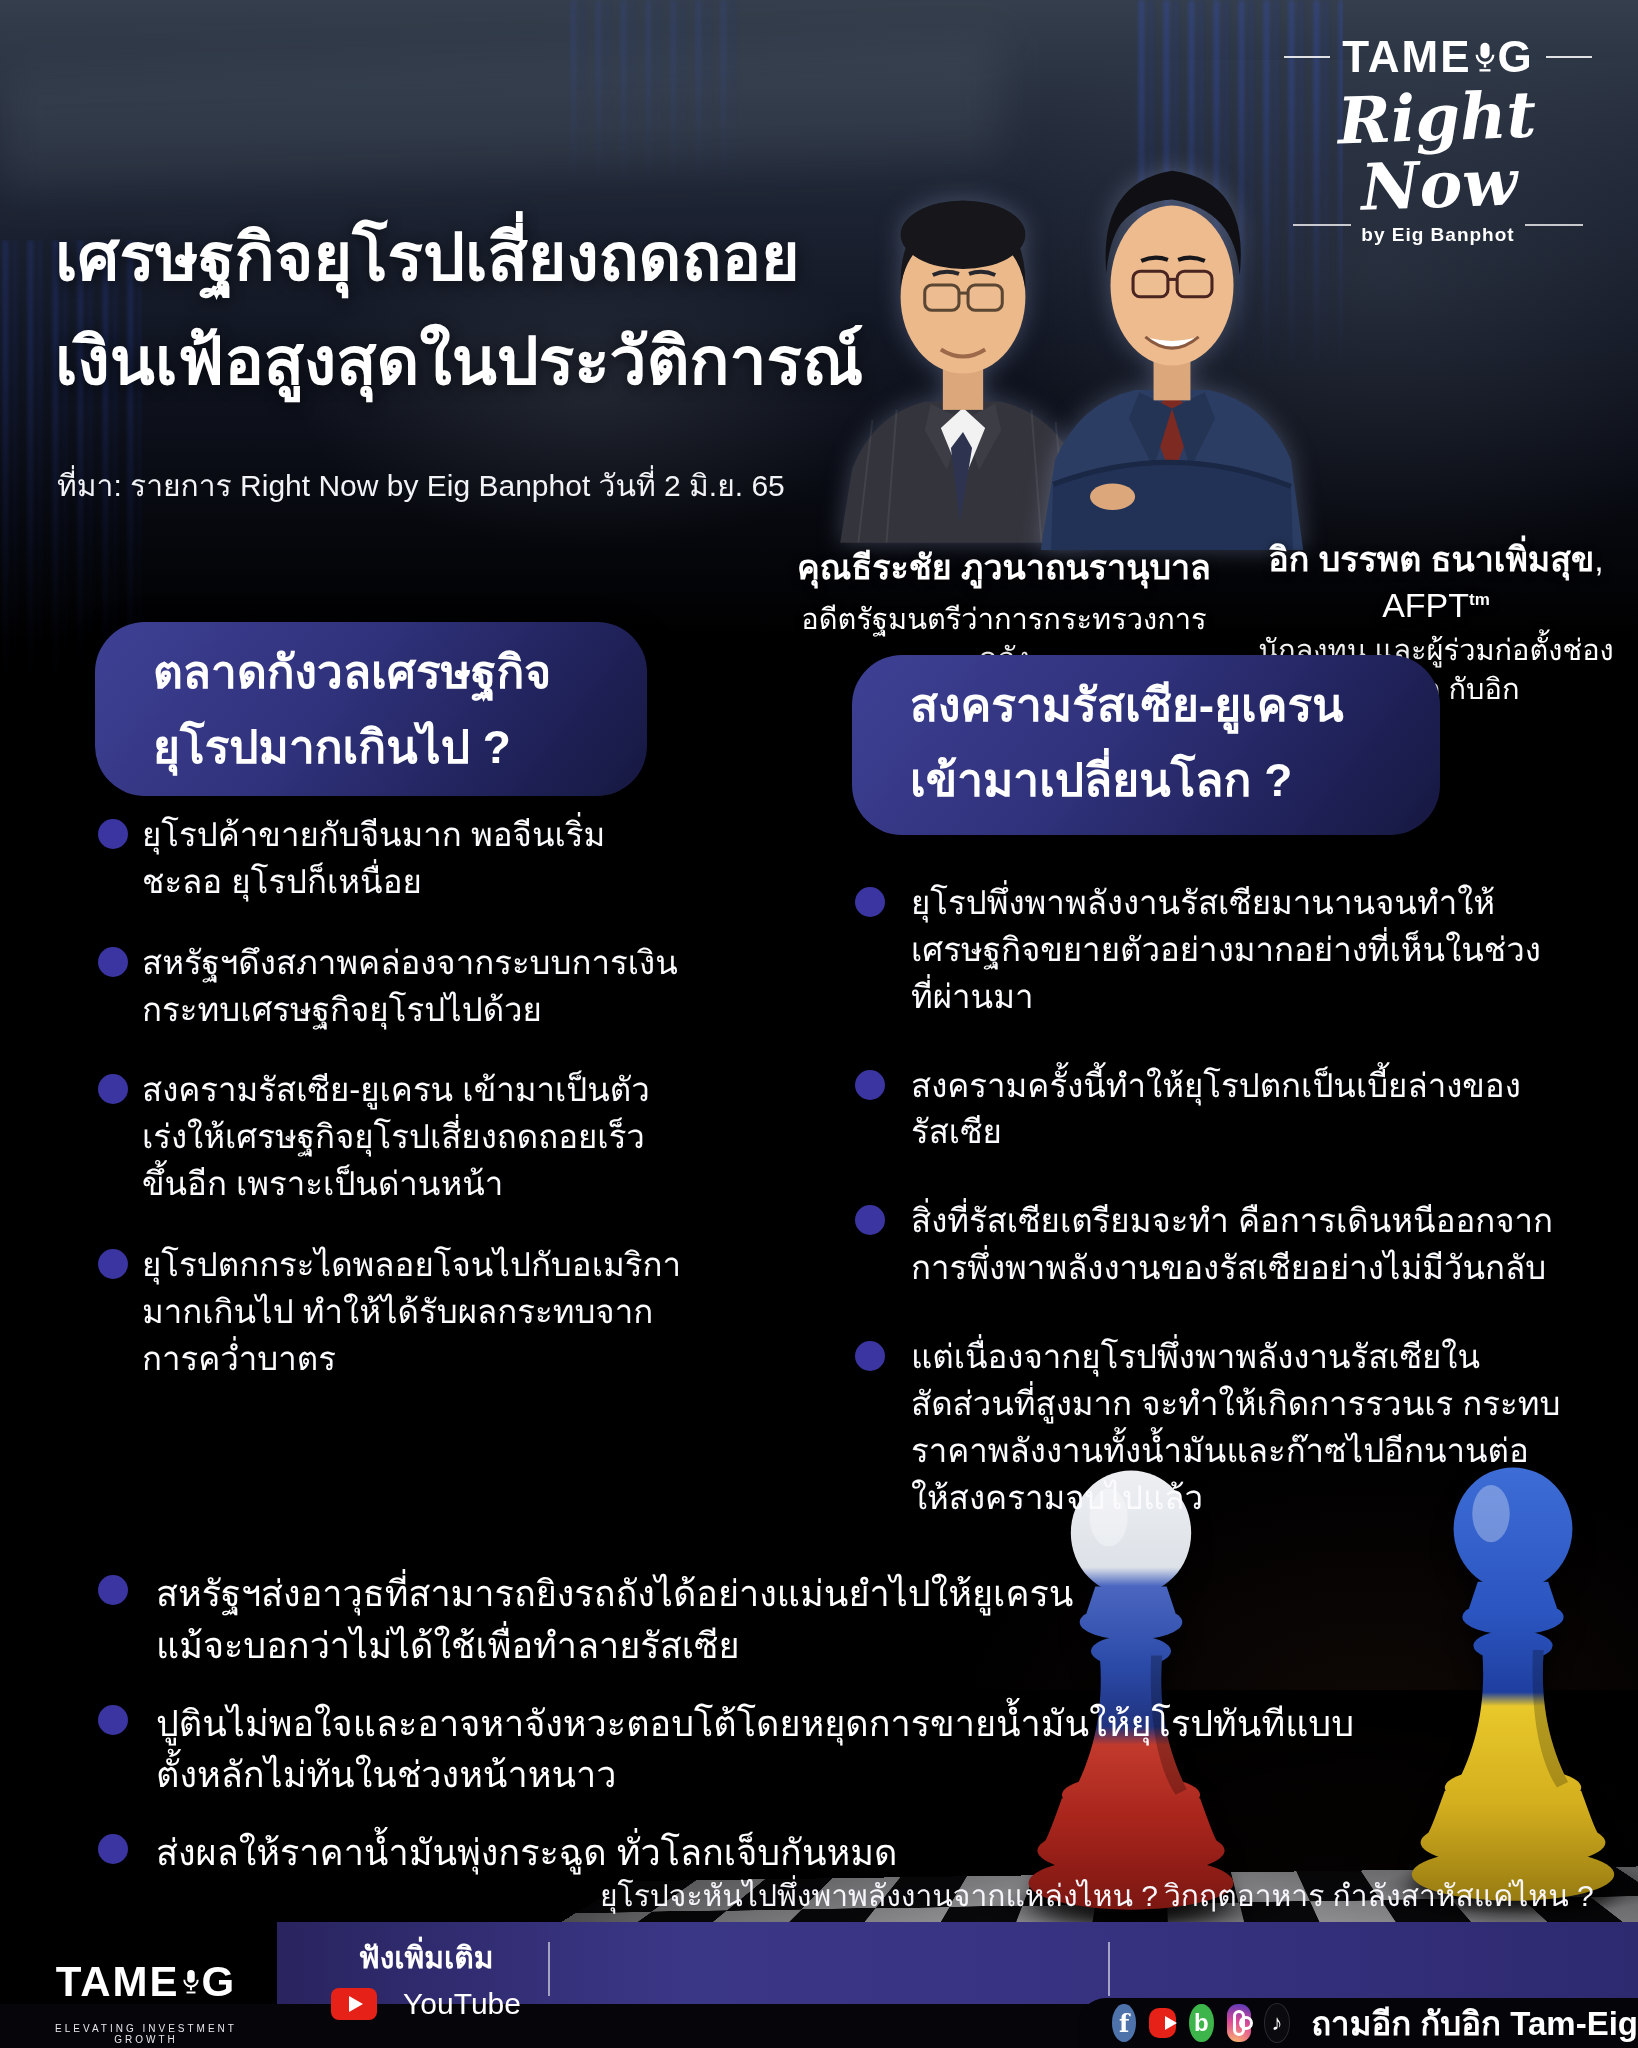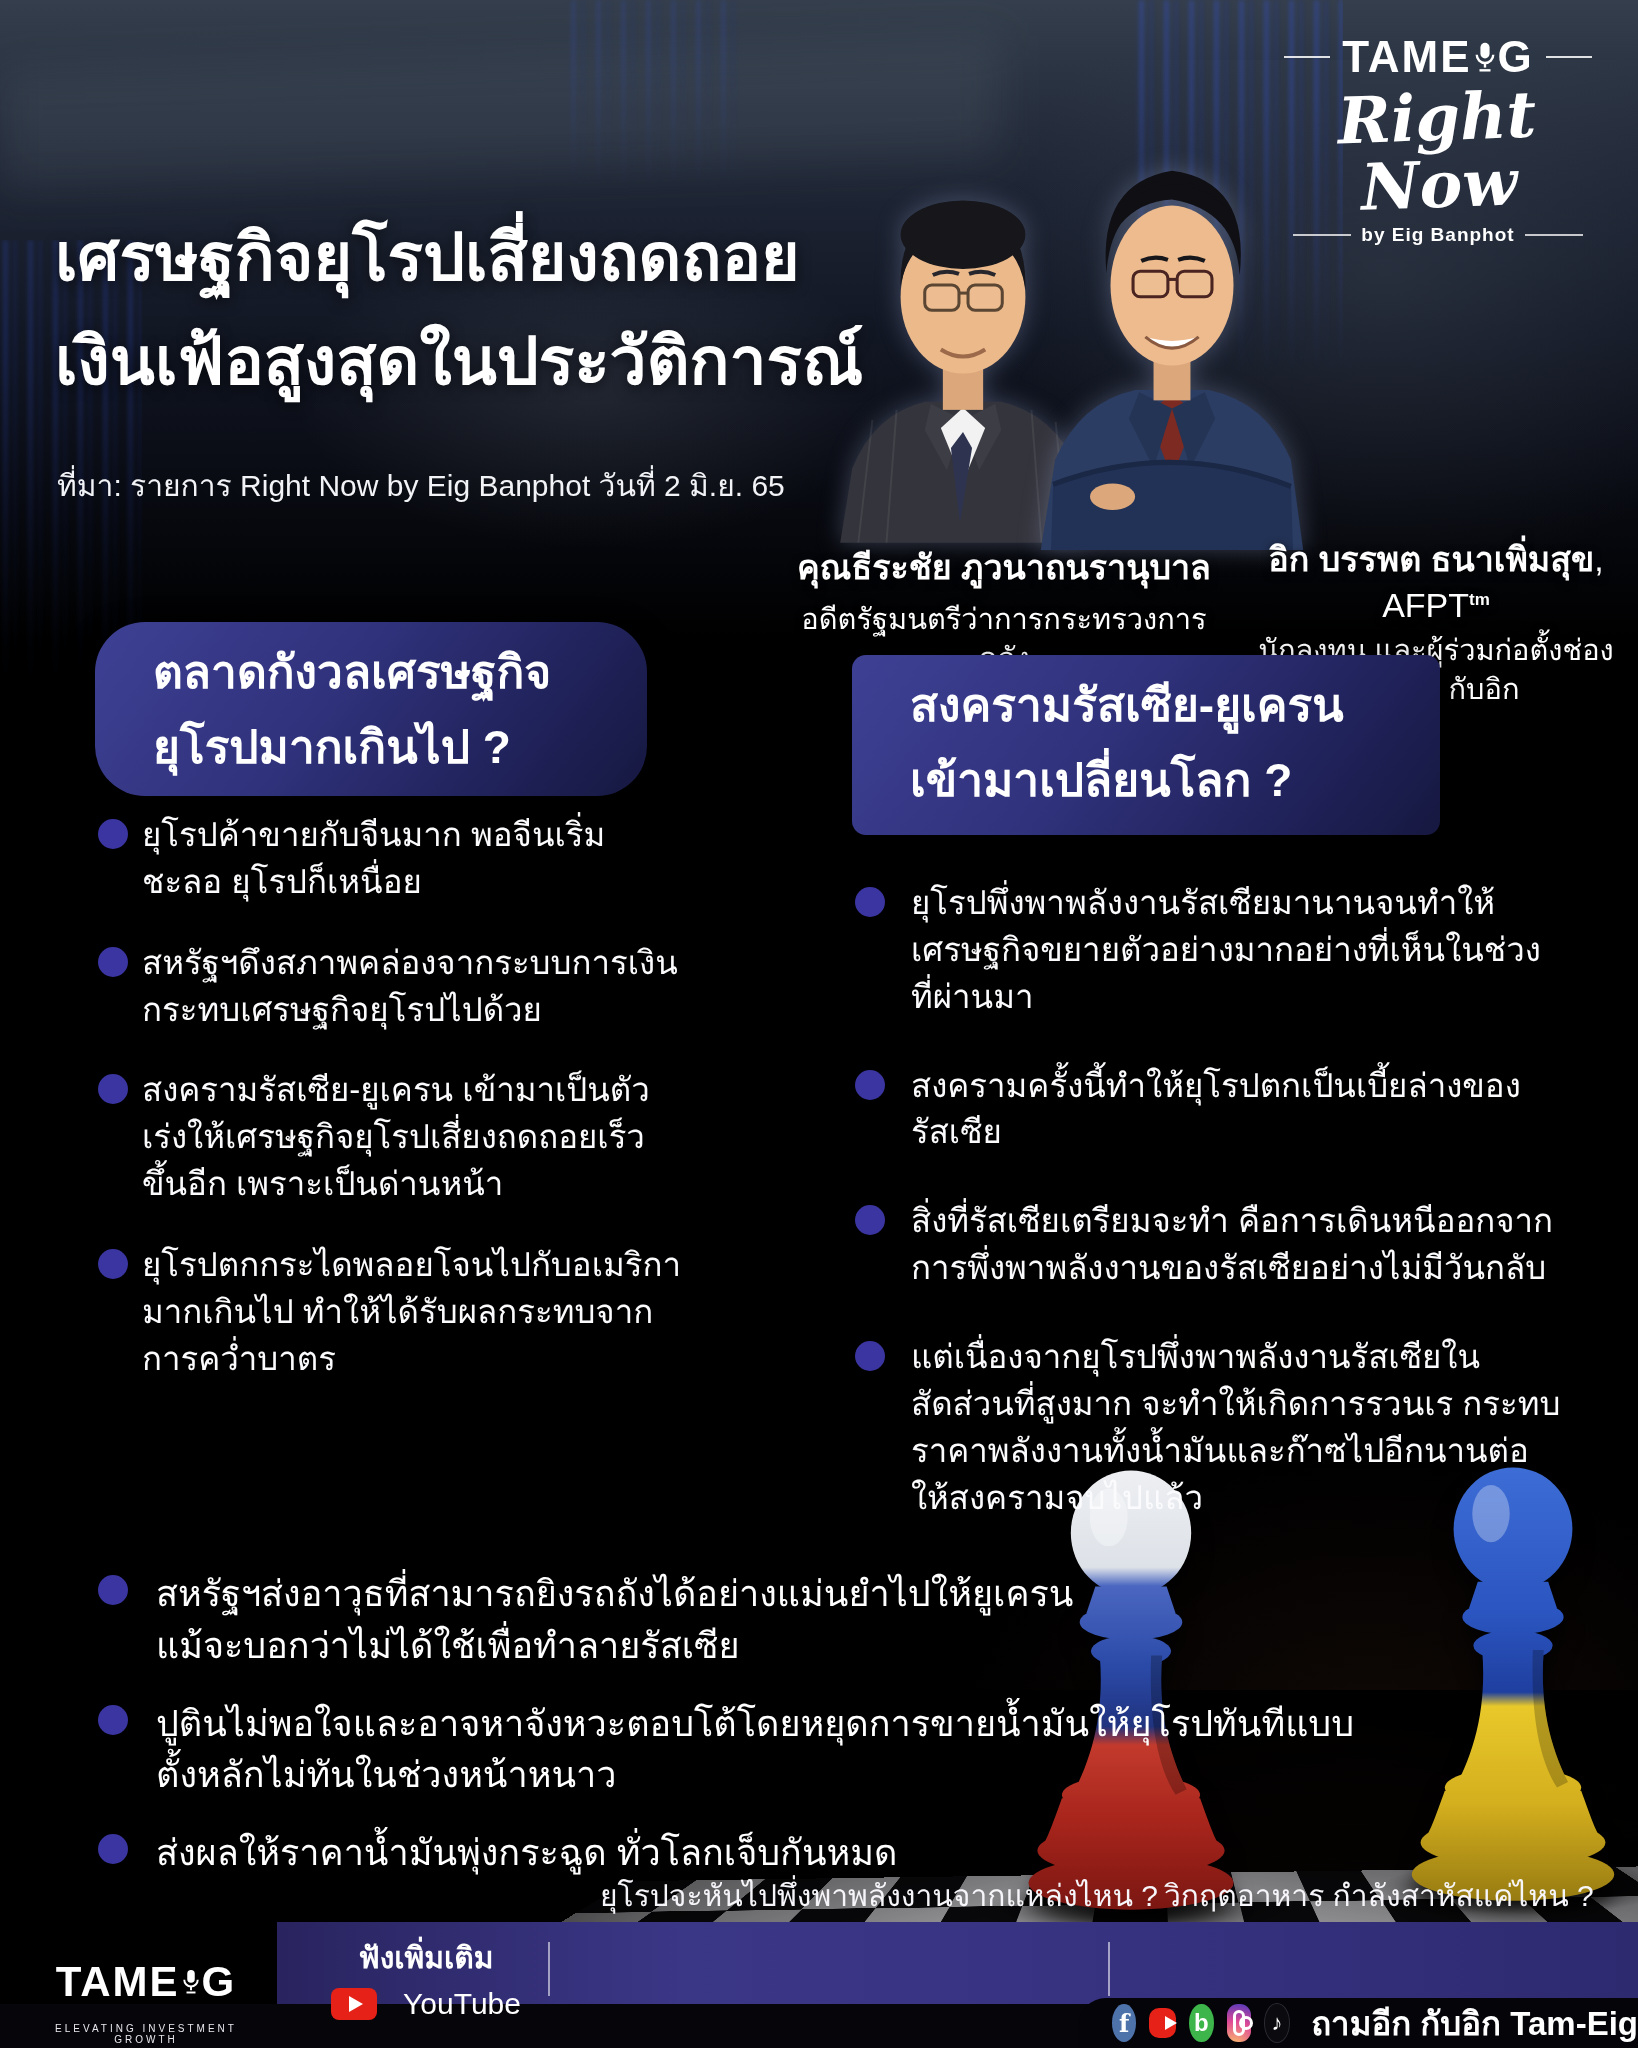--- a/index.html
+++ b/index.html
@@ -33,21 +33,21 @@
   .pawn{position:absolute;filter:drop-shadow(0 14px 10px rgba(0,0,0,0.75));}
   .pawn-shadow{position:absolute;background:radial-gradient(ellipse,rgba(0,0,0,0.8),transparent 70%);}
   
   .logo-block{position:absolute;right:26px;top:32px;width:348px;text-align:center;}
   .logo-row{display:flex;align-items:center;justify-content:center;gap:12px;}
   .logo-line{height:2px;background:rgba(255,255,255,0.85);flex:0 0 46px;}
   .wordmark{font-size:44px;font-weight:bold;letter-spacing:2px;display:flex;align-items:center;gap:2px;}
   .mic{width:22px;height:33px;display:inline-block;}
   .script{font-family:"DejaVu Serif",serif;font-style:italic;font-weight:bold;font-size:64px;
     line-height:1.05;transform:rotate(-2deg);margin-top:2px;}
-  .byline-row{display:flex;align-items:center;justify-content:center;gap:10px;margin-top:6px;}
+  .byline-row{display:flex;justify-content:center;gap:10px;margin-top:6px;}
   .byline-line{height:2px;background:rgba(255,255,255,0.75);flex:0 0 58px;}
   .byline{font-size:19px;letter-spacing:1px;font-weight:bold;}
   
   .title{position:absolute;left:55px;top:205px;width:1010px;font-size:66px;font-weight:800;
     line-height:1.58;text-shadow:0 3px 14px rgba(0,0,0,0.6);}
   .source{position:absolute;left:57px;top:462px;font-size:30px;color:#f2f3f6;}
   
   .speaker-svg{position:absolute;filter:drop-shadow(0 0 12px rgba(185,205,255,0.28));}
   .cap{position:absolute;text-align:center;}
   .cap .name{font-size:34px;font-weight:bold;text-shadow:0 2px 8px rgba(0,0,0,0.8);}
@@ -287,21 +287,21 @@
     <div class="bitem">
       <div class="dot"></div>
       <div class="btxt">สงครามรัสเซีย-ยูเครน เข้ามาเป็นตัวเร่งให้​เศรษฐกิจยุโรปเสี่ยงถดถอยเร็วขึ้นอีก เพราะเป็นด่านหน้า</div>
     </div>
     <div class="bitem">
       <div class="dot"></div>
       <div class="btxt">ยุโรปตกกระไดพลอยโจนไปกับอเมริกา​มากเกินไป ทำให้ได้รับผลกระทบจากการ​คว่ำบาตร</div>
     </div>
   </div>
 
-  <div class="panel" style="left:852px;top:655px;width:588px;height:180px;border-radius:14px;">
+  <div class="panel" style="left:852px;top:655px;width:588px;height:180px;">
     <div class="ptxt">
       <div>สงครามรัสเซีย-ยูเครน</div>
       <div>เข้ามาเปลี่ยนโลก ?</div>
     </div>
   </div>
   <div class="blist right" style="left:855px;top:880px;">
     <div class="bitem">
       <div class="dot"></div>
       <div class="btxt">ยุโรปพึ่งพาพลังงานรัสเซียมานานจนทำให้เศรษฐกิจ​ขยายตัวอย่างมากอย่างที่เห็นในช่วงที่ผ่านมา</div>
     </div>

